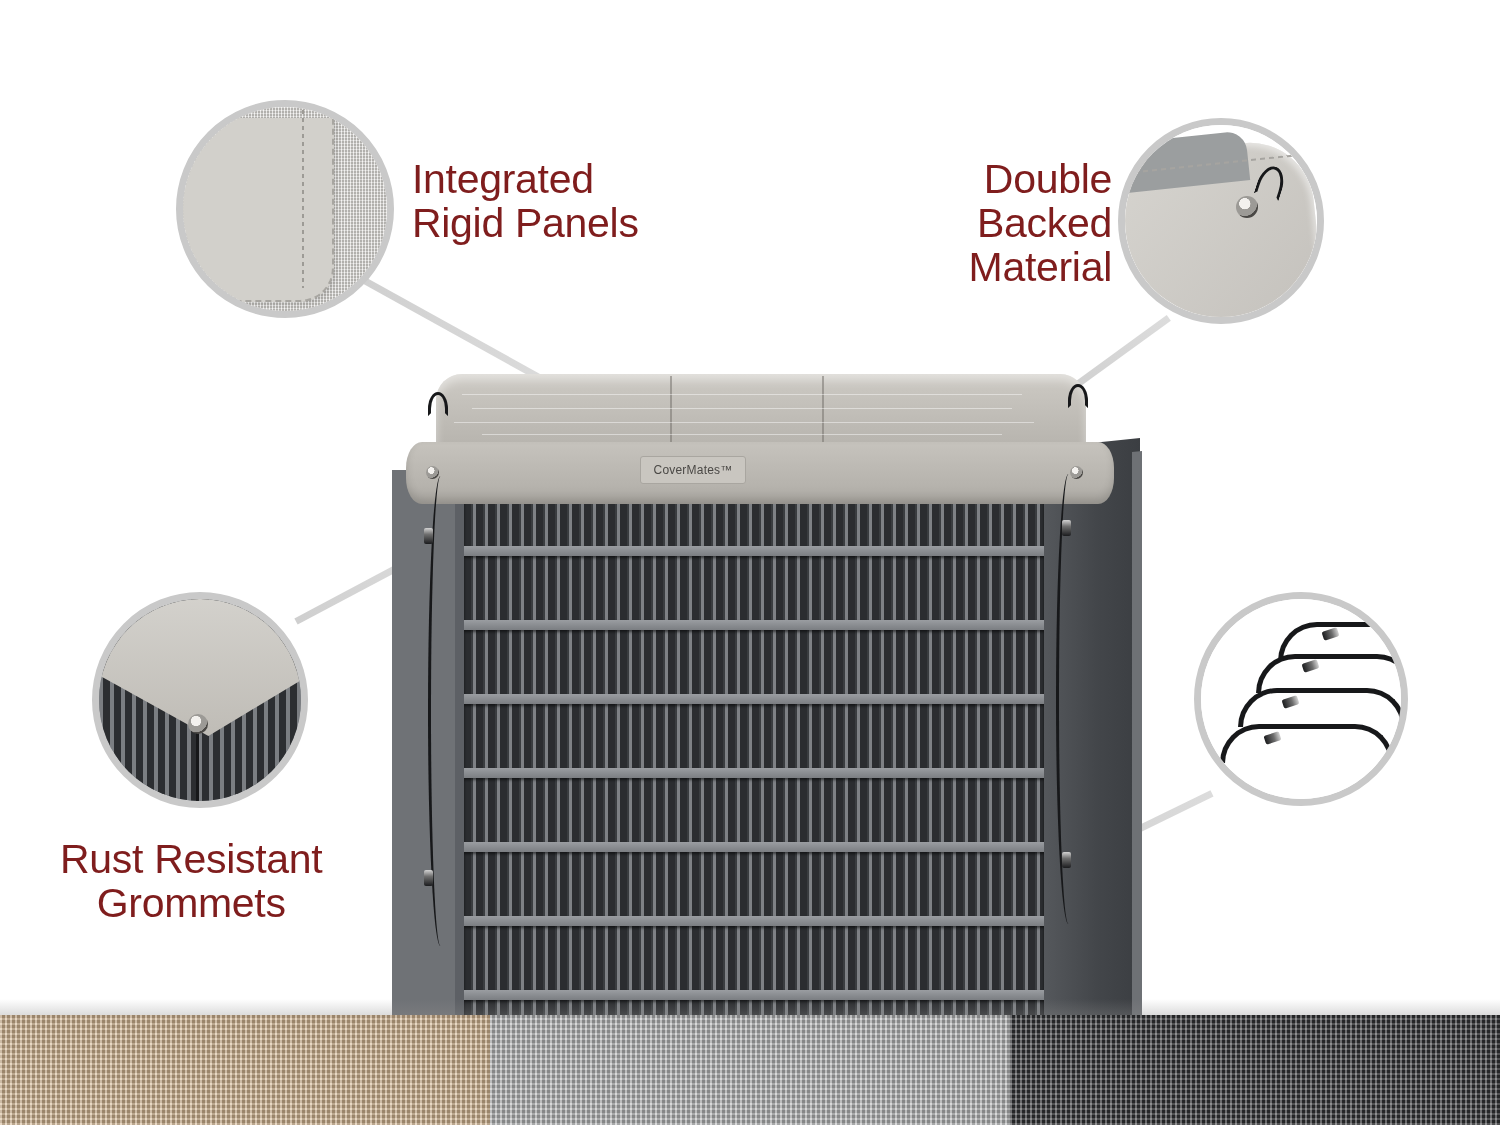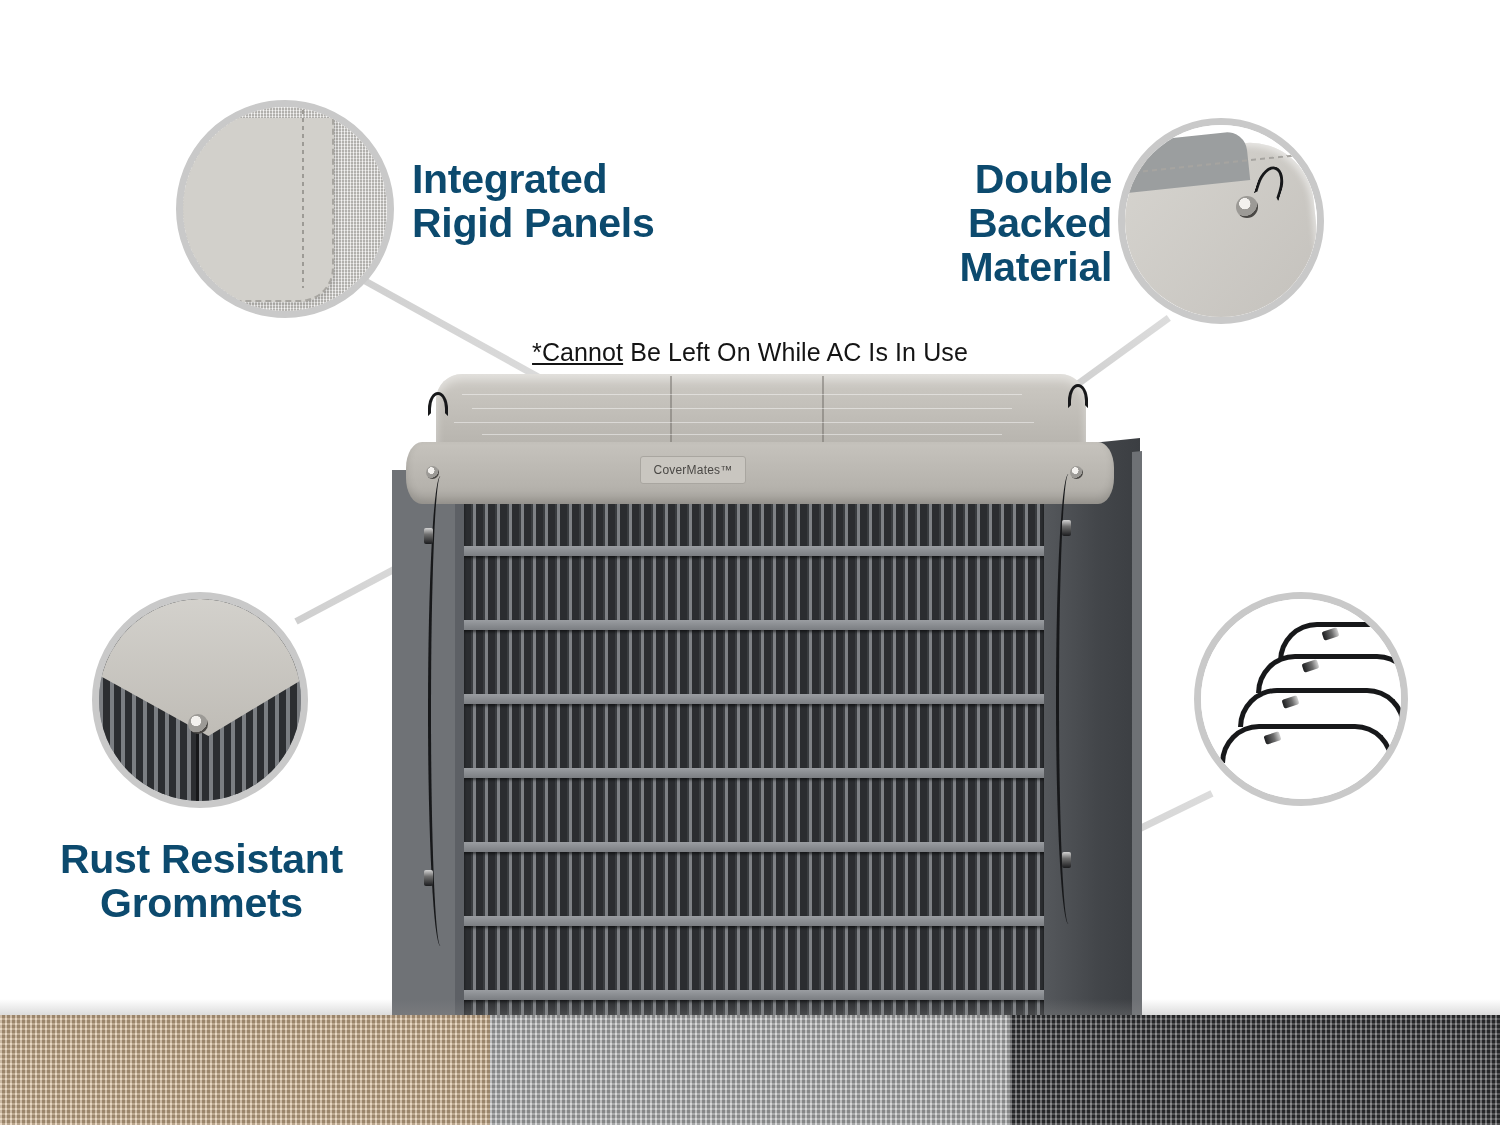--- a/index.html
+++ b/index.html
@@ -14,22 +14,22 @@
     height: 1125px;
     background: #ffffff;
     overflow: hidden;
     font-family: "Liberation Sans", sans-serif;
     -webkit-font-smoothing: antialiased;
   }
 
   
   .feature-label {
     position: absolute;
-    color: #0c4a6e;
-    font-weight: 700;
+    color: #7f1d1d;
+    font-weight: 400;
     font-size: 41px;
     line-height: 1.07;
     letter-spacing: -0.3px;
     white-space: pre-line;
   }
   #label-rigid  { left: 412px; top: 158px;  text-align: left; }
   #label-double { right: 388px; top: 158px; text-align: right; }
   #label-grommets { left: 60px; top: 838px; text-align: center; }
   #label-bungee { left: 1162px; top: 810px; text-align: center; width: 320px; }
 
@@ -296,23 +296,20 @@
     <div class="hook" style="left:688px; top:14px;"></div>
 
     <div class="bungee" style="left:48px;  top:106px; width:22px; height:470px;"></div>
     <div class="bungee" style="left:676px; top:104px; width:22px; height:450px;"></div>
     <div class="cinch" style="left:44px;  top:158px;"></div>
     <div class="cinch" style="left:44px;  top:500px;"></div>
     <div class="cinch" style="left:682px; top:150px;"></div>
     <div class="cinch" style="left:682px; top:482px;"></div>
   </div>
 
-  <div id="caption">
-    <span class="u">*Cannot</span><span> Be Left On While AC Is In Use</span>
-  </div>
 
   <div class="callout" style="left:176px; top:100px; width:218px; height:218px;">
     <div class="inner">
       <div class="weave" style="background-color:#d9d7d3;"></div>
       <div style="position:absolute; left:-12px; top:18px; width:168px; height:182px;
                   background:#d2d0cb; border-right:2px dashed #a8a6a1;
                   border-bottom:2px dashed #a8a6a1; border-radius:0 0 34px 0;
                   box-shadow: 2px 2px 5px rgba(0,0,0,.10);"></div>
       <div style="position:absolute; left:126px; top:10px; width:2px; height:178px;
                   background:repeating-linear-gradient(180deg,#9d9b96 0 4px,transparent 4px 8px);"></div>

